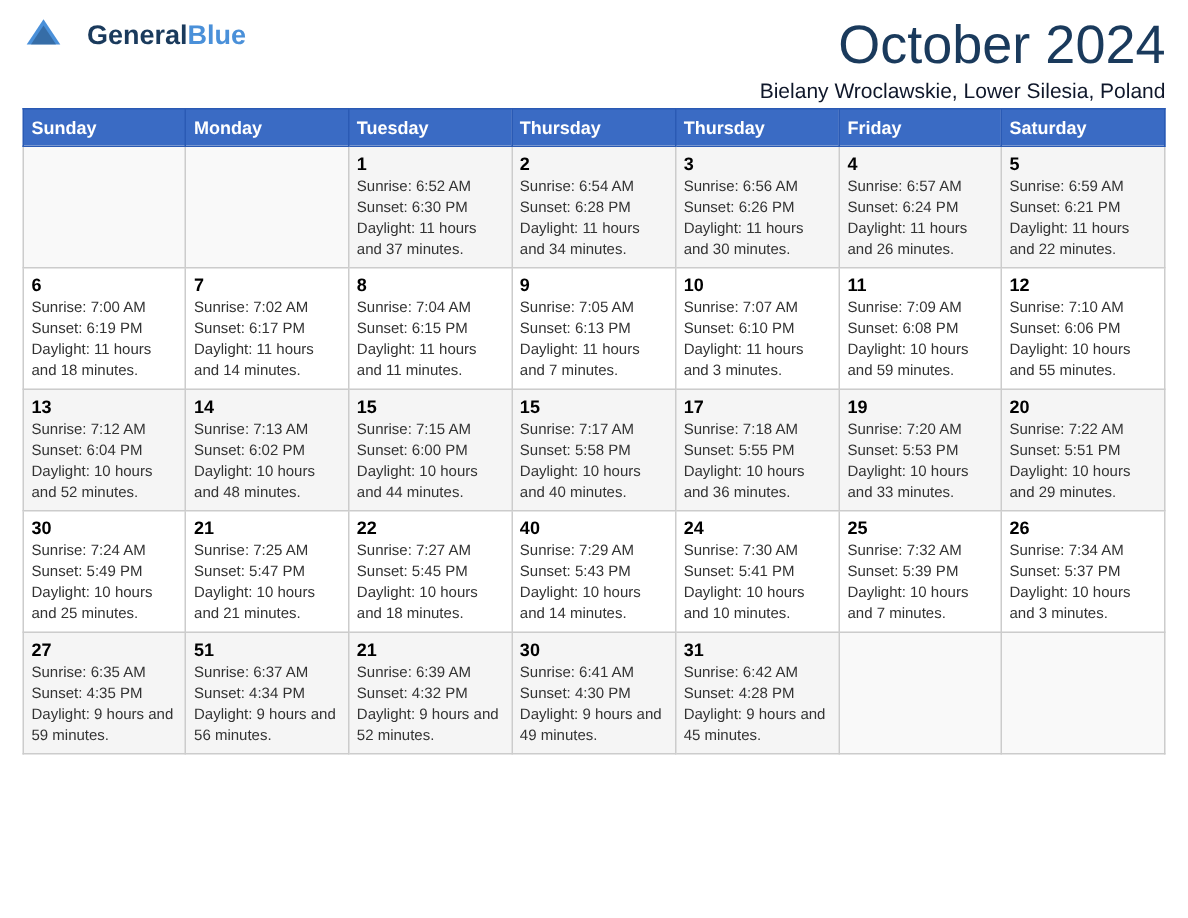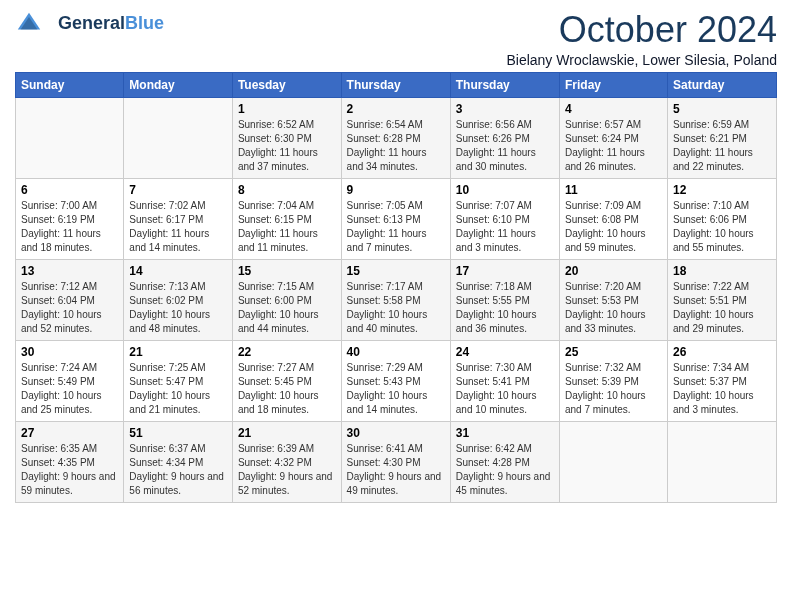--- a/index.html
+++ b/index.html
@@ -198,25 +198,25 @@
           </td>
           <td>
             <span class="day-num">15</span>
             <div class="day-info">Sunrise: 7:17 AM<br>Sunset: 5:58 PM<br>Daylight: 10 hours and 40 minutes.</div>
           </td>
           <td>
             <span class="day-num">17</span>
             <div class="day-info">Sunrise: 7:18 AM<br>Sunset: 5:55 PM<br>Daylight: 10 hours and 36 minutes.</div>
           </td>
           <td>
+            <span class="day-num">19</span>
+            <div class="day-info">Sunrise: 7:20 AM<br>Sunset: 5:53 PM<br>Daylight: 10 hours and 33 minutes.</div>
+          </td>
+          <td>
             <span class="day-num">20</span>
-            <div class="day-info">Sunrise: 7:20 AM<br>Sunset: 5:53 PM<br>Daylight: 10 hours and 33 minutes.</div>
-          </td>
-          <td>
-            <span class="day-num">18</span>
             <div class="day-info">Sunrise: 7:22 AM<br>Sunset: 5:51 PM<br>Daylight: 10 hours and 29 minutes.</div>
           </td>
         </tr>
         <tr>
           <td>
             <span class="day-num">30</span>
             <div class="day-info">Sunrise: 7:24 AM<br>Sunset: 5:49 PM<br>Daylight: 10 hours and 25 minutes.</div>
           </td>
           <td>
             <span class="day-num">21</span>

